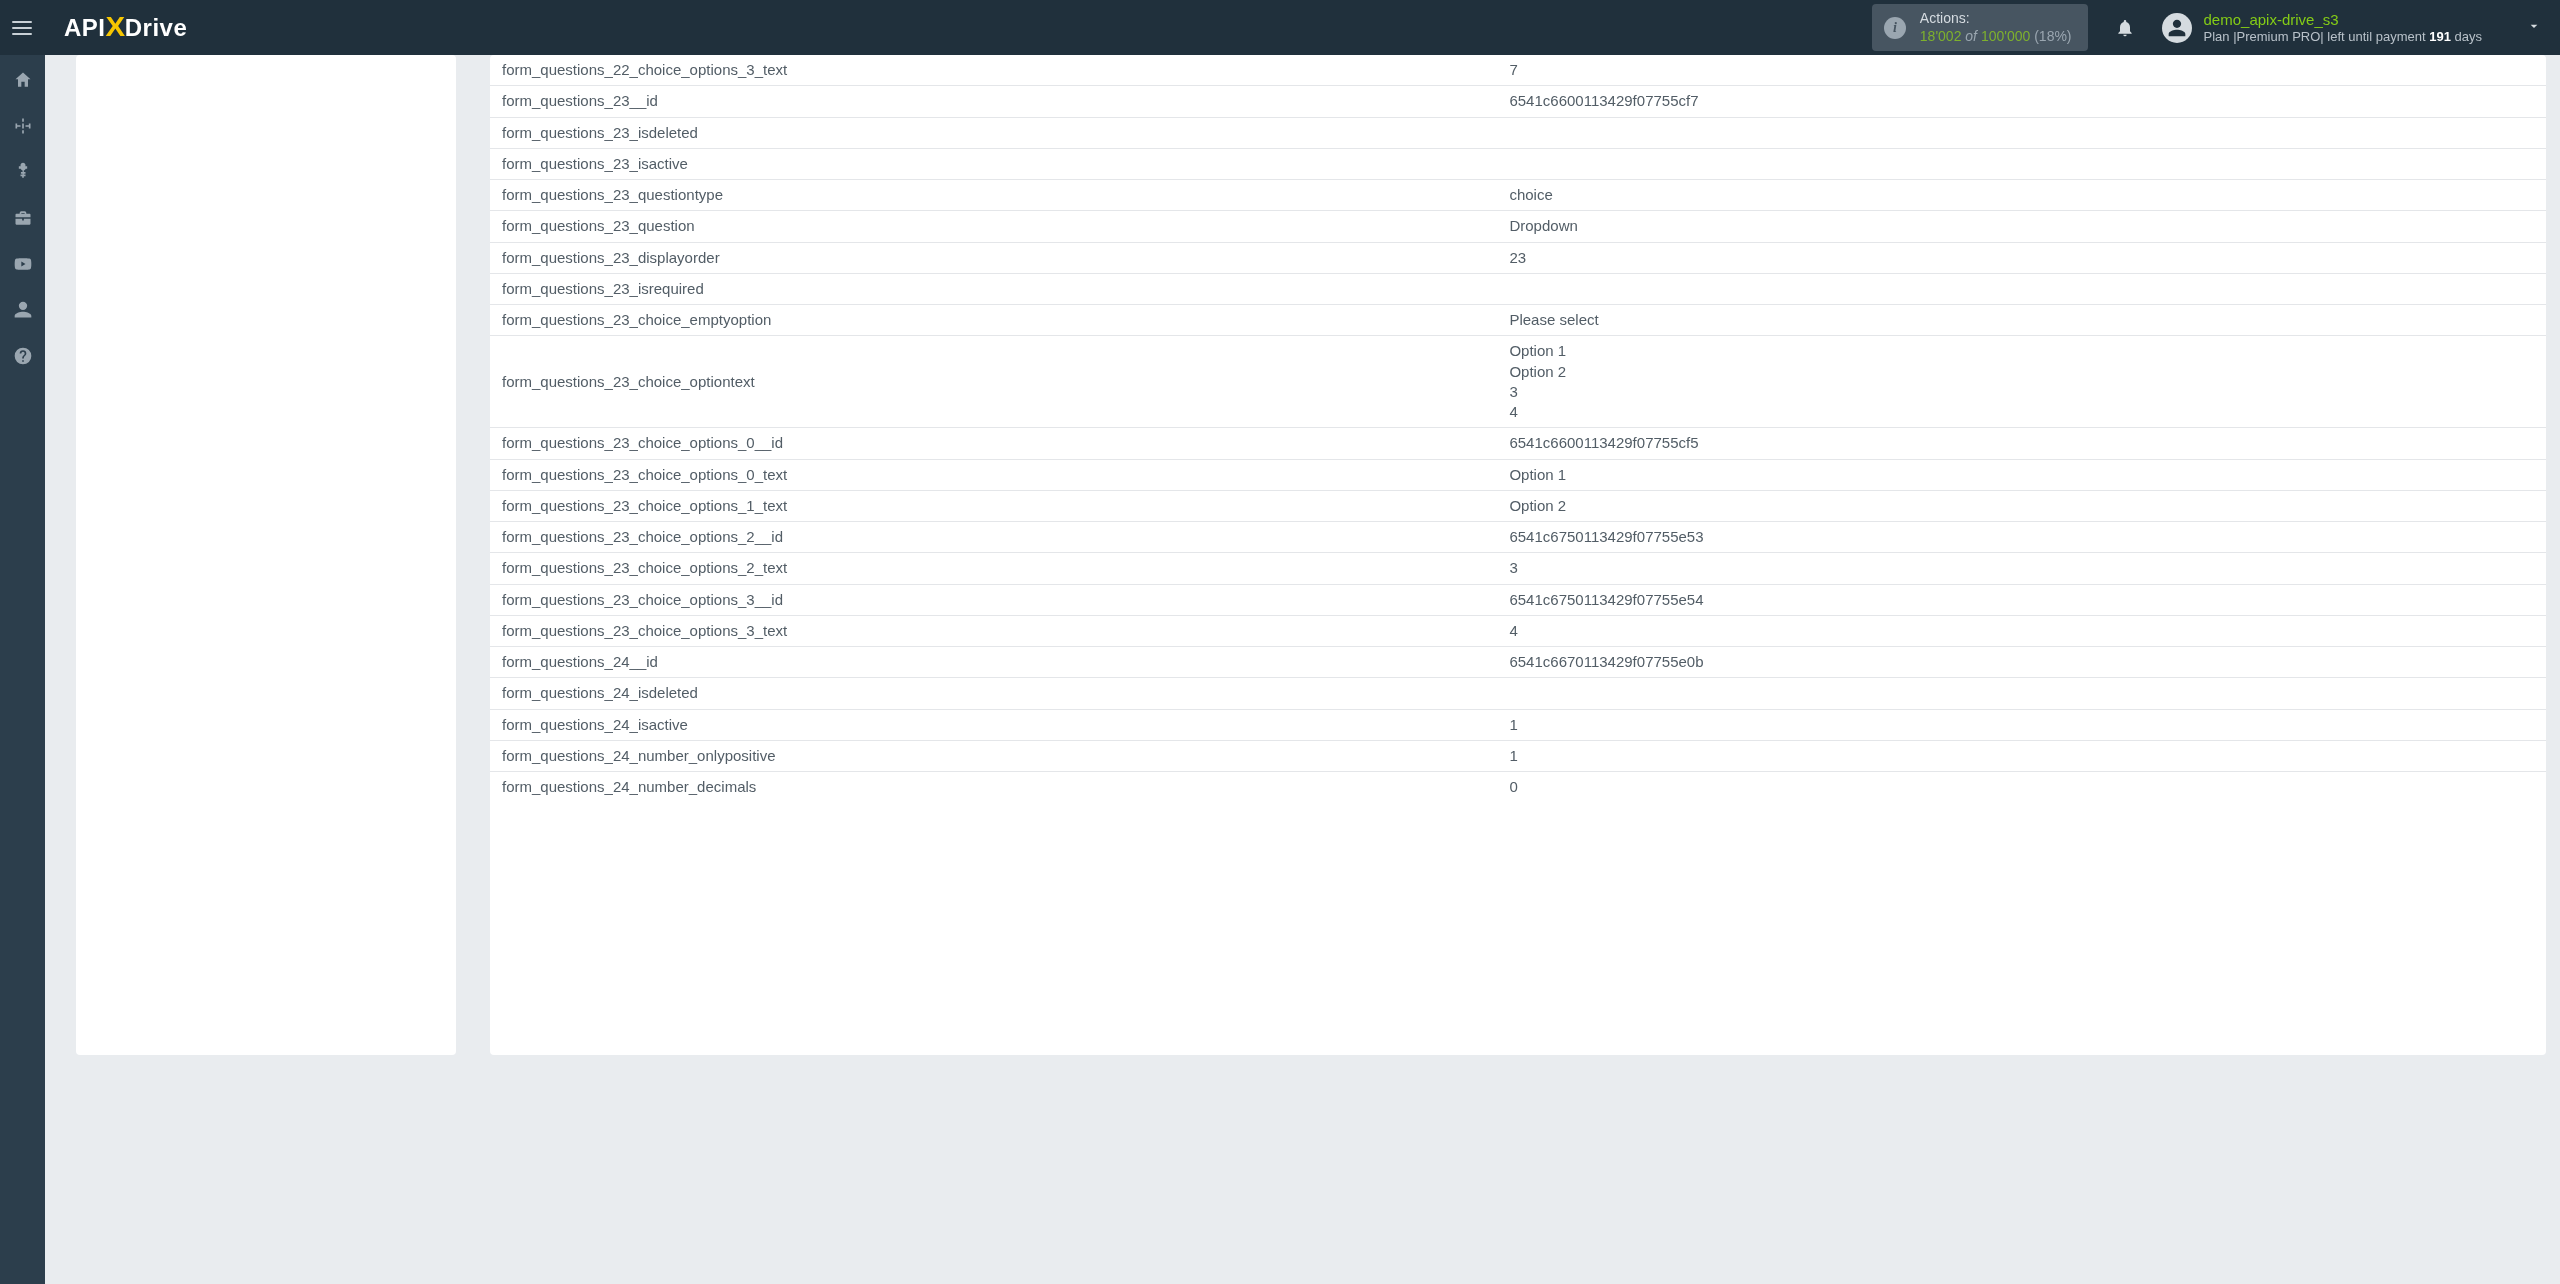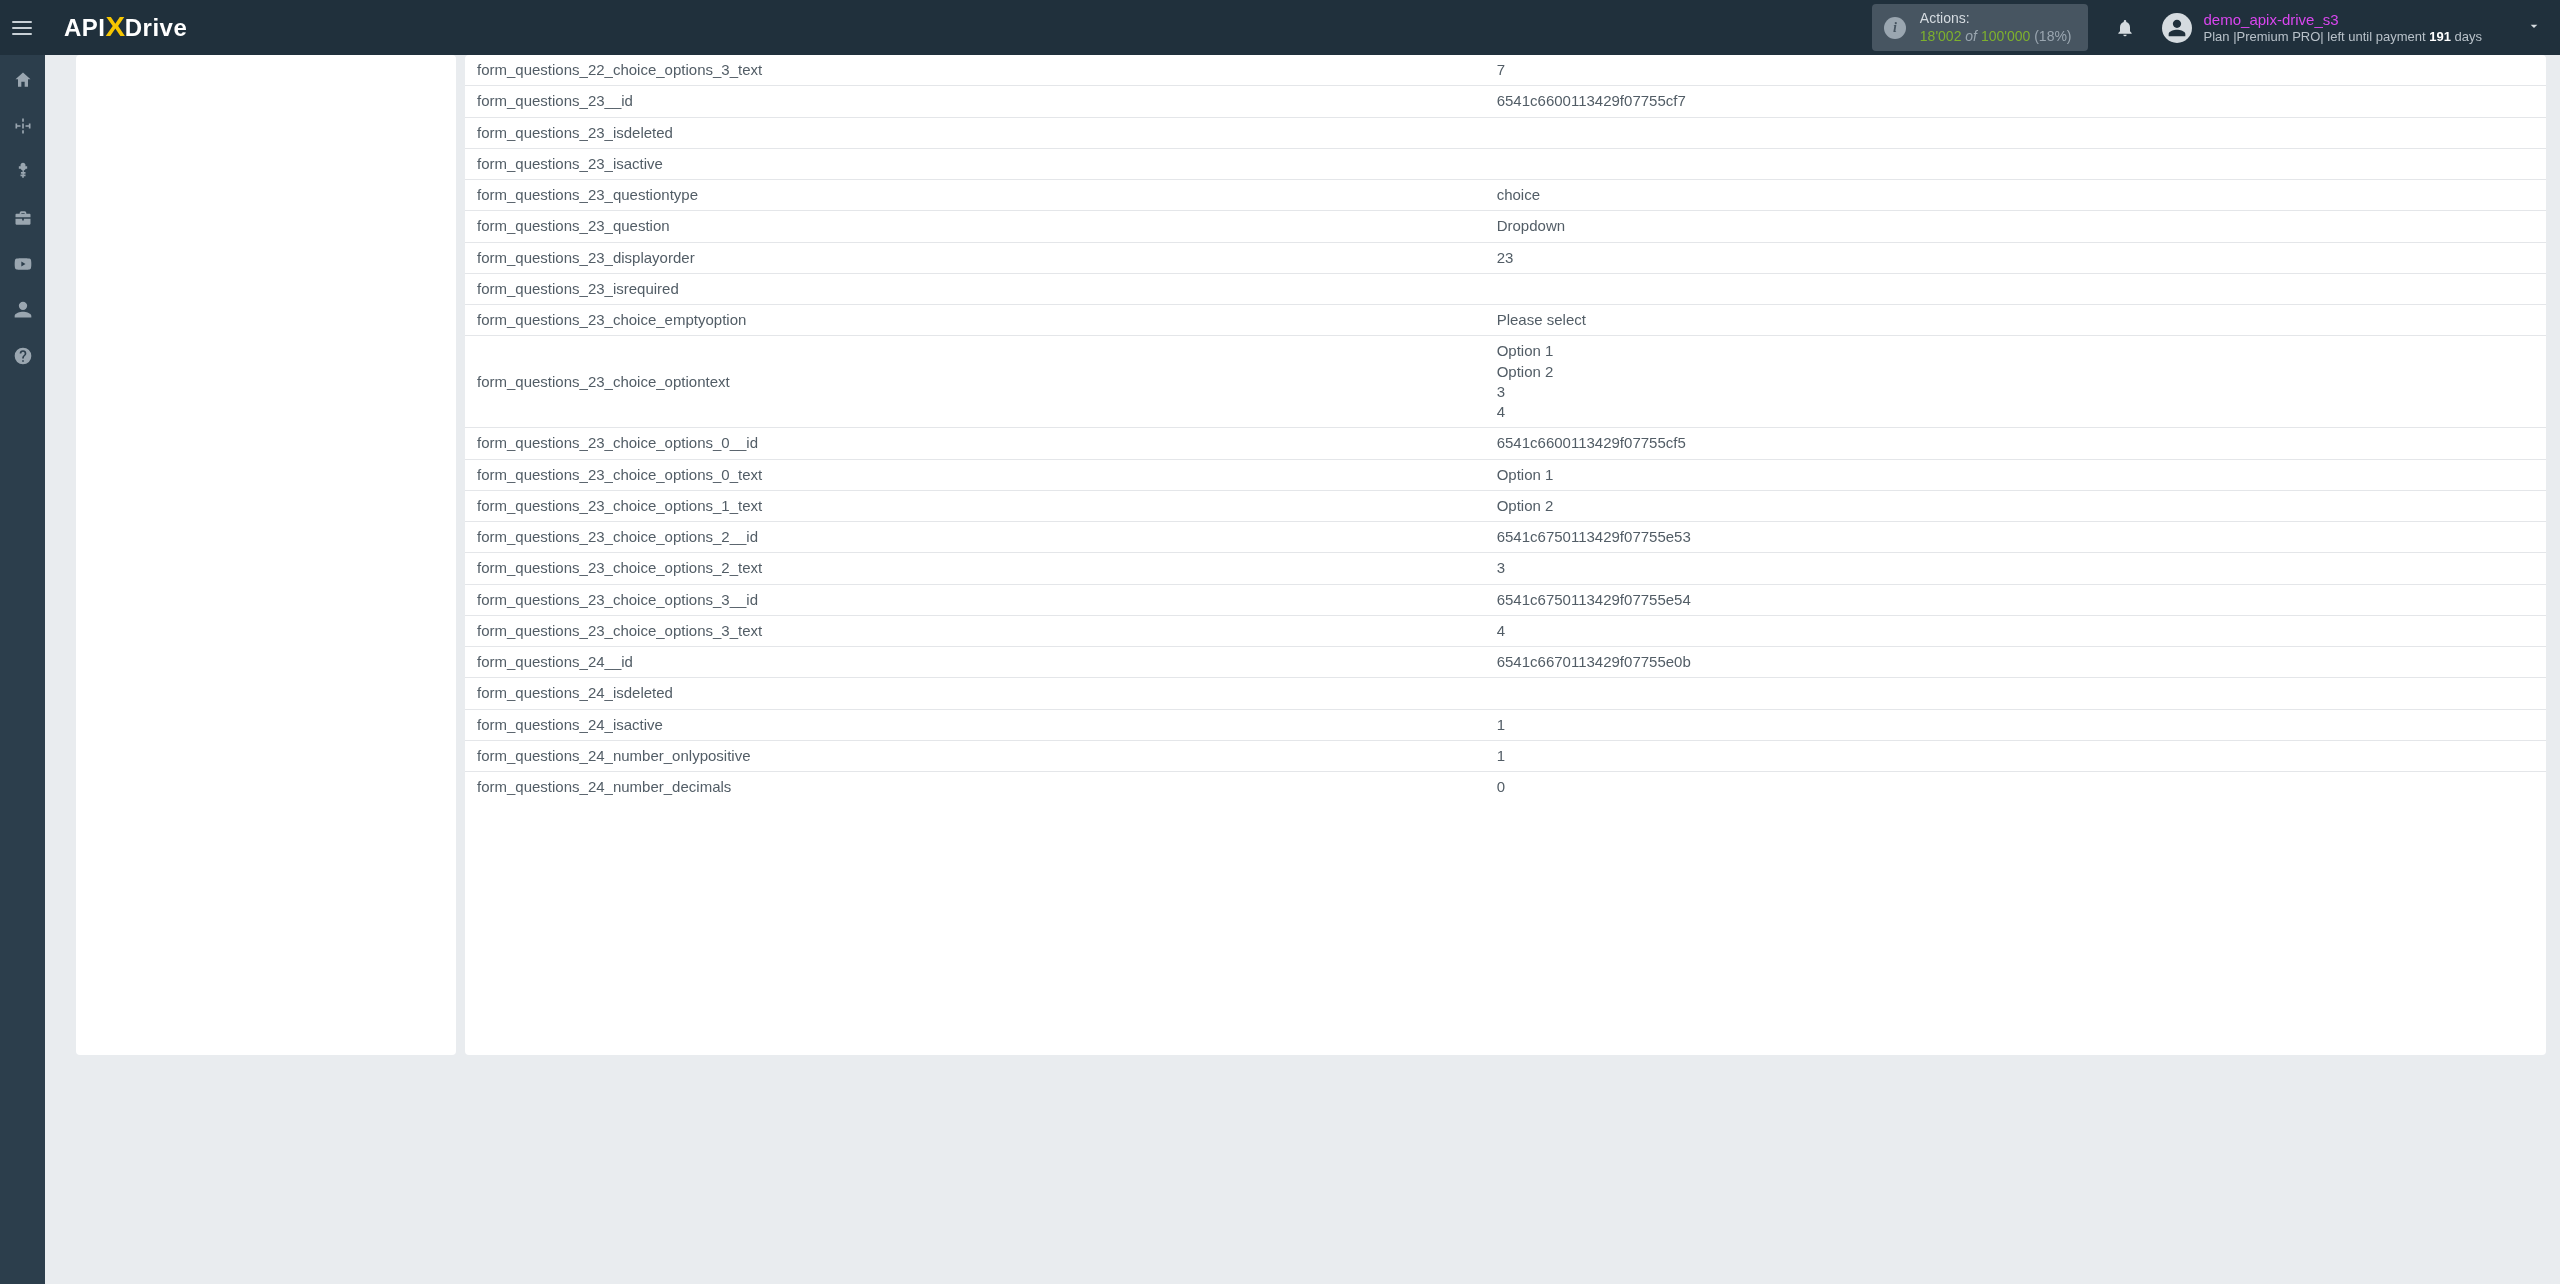--- a/index.html
+++ b/index.html
@@ -80,42 +80,42 @@
     width: 22px; height: 22px; display: flex; align-items: center; justify-content: center;
     color: #d5dbe0; cursor: pointer;
   }
   .user-blk { display: flex; align-items: center; gap: 12px; cursor: pointer; }
   .avatar {
     width: 30px; height: 30px; border-radius: 50%; background: #d5dbe0;
     display: flex; align-items: center; justify-content: center;
   }
   .avatar svg { fill: var(--header-bg); }
   .user-txt { line-height: 1.2; }
-  .user-txt .uname { font-size: 15px; color: #d946ef; }
+  .user-txt .uname { font-size: 15px; color: #84cc16; }
   .user-txt .plan { font-size: 13px; color: #b8c1c9; }
   .user-txt .plan b { color: #fff; font-weight: 600; }
   .chev-down { margin-left: 18px; color: #d5dbe0; cursor: pointer; }
 
   
   .shell { display: flex; height: calc(100vh - 55px); }
   .sidebar {
     width: 45px; background: var(--sidebar-bg);
     display: flex; flex-direction: column; align-items: center;
     padding-top: 14px; gap: 24px;
     flex: 0 0 45px;
   }
   .sidebar .nav-ico {
     width: 22px; height: 22px; color: #9aa6b0; cursor: pointer;
     display: flex; align-items: center; justify-content: center;
   }
   .sidebar .nav-ico svg { width: 20px; height: 20px; fill: currentColor; }
 
   
   .main { flex: 1; overflow: auto; padding: 0 14px 0 22px; }
-  .card-wrap { display: flex; gap: 9px; padding-left: 9px; }
+  .card-wrap { display: flex; gap: 34px; padding-left: 9px; }
   .left-card {
     width: 380px; flex: 0 0 380px; background: #fff; border-radius: 4px;
     min-height: 1000px; margin-top: 0;
   }
   .data-card {
     flex: 1; background: #fff; border-radius: 4px;
     margin-top: 0;
   }
   table.kv {
     width: 100%; border-collapse: collapse; font-size: 15px;

